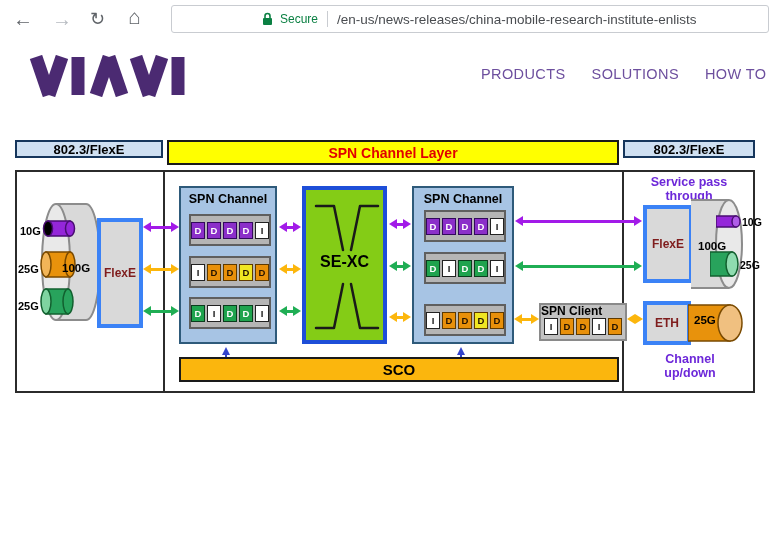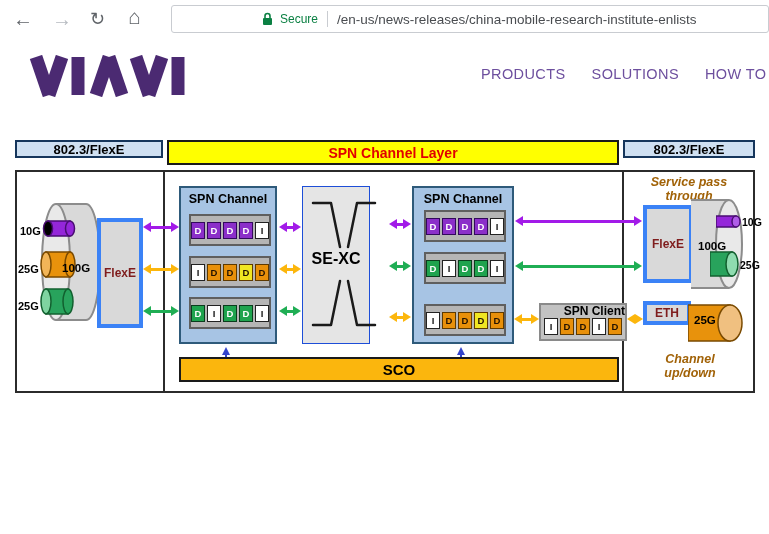--- a/index.html
+++ b/index.html
@@ -36,33 +36,33 @@
   .row-slot{position:absolute;height:28px;width:78px;background:#b5b5b5;border:2px solid #5f5f5f;
             display:flex;align-items:center;justify-content:center;gap:2px;}
   .cell{width:12px;height:15px;border:1px solid #222;display:flex;align-items:center;justify-content:center;
         font-size:9.5px;font-weight:bold;}
   .cell-purple{background:#8b2fc9;color:#fff;border-color:#32095c;}
   .cell-orange{background:#e8900a;color:#231300;border-color:#5e3a00;}
   .cell-yellow{background:#f0e622;color:#231300;border-color:#5e3a00;}
   .cell-green{background:#1fa34e;color:#fff;border-color:#0b3d1d;}
   .cell-white{background:#ffffff;color:#111;border-color:#222;}
 
-  .sexc{left:302px;top:186px;width:68px;height:158px;background:#e5e5e5;border:1px solid #1d4ed8;}
+  .sexc{left:302px;top:186px;width:85px;height:158px;background:#84cc16;border:4px solid #1d4ed8;}
   .sexc-label{position:absolute;left:0;right:0;top:63px;text-align:center;font-weight:bold;font-size:16px;color:#000;}
 
   .client-box{left:539px;top:303px;width:88px;height:38px;background:#c2c2c2;border:2px solid #8a8a8a;}
-  .client-title{font-weight:bold;font-size:12px;color:#000;text-align:right;margin-top:-1px;}
+  .client-title{font-weight:bold;font-size:12px;color:#000;text-align:left;margin-top:-1px;}
   .client-cells{display:flex;justify-content:center;gap:2px;margin-top:0px;}
 
   .sco-bar{left:179px;top:357px;width:440px;height:25px;background:#fbb60d;border:2px solid #1a1a1a;
            display:flex;align-items:center;justify-content:center;}
   .sco-title{font-weight:bold;font-size:15px;color:#000;}
   .sco-sub{font-weight:bold;font-size:12px;color:#1b1b6f;}
 
-  .svc-text{font-style:italic;font-weight:bold;font-size:12.5px;color:#a16207;text-align:center;line-height:1.15;}
+  .svc-text{font-weight:bold;font-size:12.5px;color:#6d28d9;text-align:center;line-height:1.15;}
   .port-label{font-weight:bold;font-size:11px;color:#000;}
 
   
   .harrow{position:absolute;height:3px;background:currentColor;}
   .harrow::before{content:"";position:absolute;left:-7px;top:-4px;
       border-top:5px solid transparent;border-bottom:5px solid transparent;border-right:8px solid currentColor;}
   .harrow::after{content:"";position:absolute;right:-7px;top:-4px;
       border-top:5px solid transparent;border-bottom:5px solid transparent;border-left:8px solid currentColor;}
   .varrow{position:absolute;width:0;border-left:2px dashed currentColor;}
   .varrow::before{content:"";position:absolute;top:-8px;left:-5px;
@@ -257,20 +257,20 @@
   <ellipse cx="20" cy="7.5" rx="4" ry="5.5" fill="#b05ce8" stroke="#4a0d73" stroke-width="1.5"></ellipse>
 </svg>
 <div class="abs port-label" style="left:742px;top:216px;font-size:10.5px;">10G</div>
 
 <svg class="abs" style="left:710px;top:250px;" width="32" height="28" viewBox="0 0 32 28">
   <rect x="0" y="2" width="22" height="24" fill="#28a35c" stroke="#12602f" stroke-width="1.5"></rect>
   <ellipse cx="22" cy="14" rx="6" ry="12" fill="#8fdcb0" stroke="#12602f" stroke-width="1.5"></ellipse>
 </svg>
 <div class="abs port-label" style="left:740px;top:259px;font-size:10.5px;">25G</div>
 
-<div class="abs gray-box center" style="left:643px;top:301px;width:48px;height:24px;">ETH</div>
+<div class="abs gray-box center" style="left:643px;top:301px;width:48px;height:44px;">ETH</div>
 <svg class="abs" style="left:688px;top:303px;" width="58" height="40" viewBox="0 0 58 40">
   <rect x="0" y="2" width="42" height="36" fill="#e8920c" stroke="#7a4a00" stroke-width="1.5"></rect>
   <ellipse cx="42" cy="20" rx="12" ry="18" fill="#f0c080" stroke="#7a4a00" stroke-width="1.5"></ellipse>
 </svg>
 <div class="abs port-label" style="left:694px;top:314px;font-size:11.5px;">25G</div>
 
 <div class="abs svc-text" style="left:640px;top:352px;width:100px;">Channel up/down</div>
 
 </body></html>

